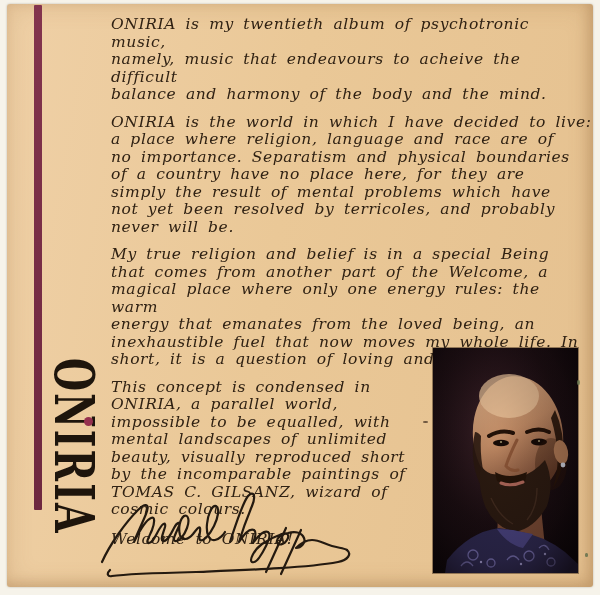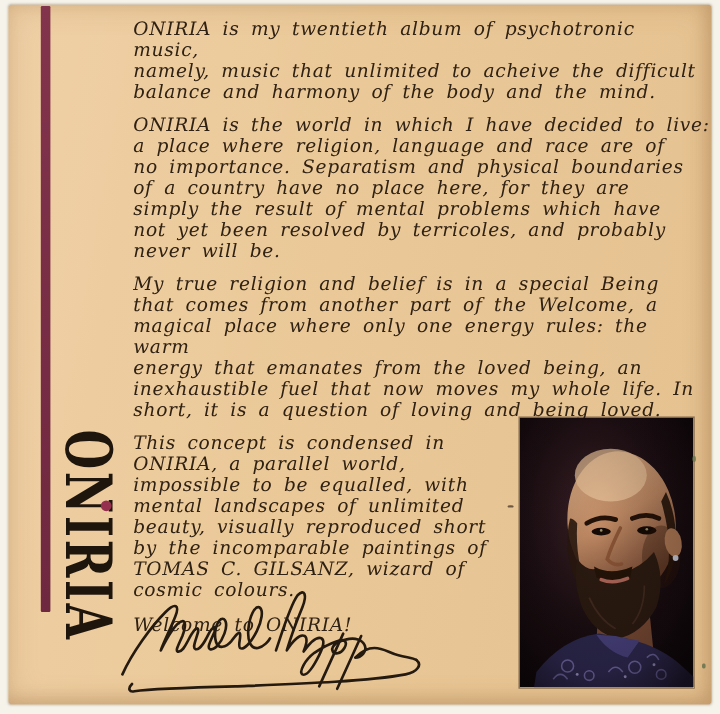--- a/index.html
+++ b/index.html
@@ -57,21 +57,21 @@
 <body>
 
 <div class="page">
 
   <div class="stripe"></div>
   <div class="spine-title">ONIRIA</div>
   <div class="spine-dot"></div>
 
   <div class="text-col">
     <p class="para">ONIRIA is my twentieth album of psychotronic music,
-namely, music that unlimited to acheive the difficult
+namely, music that endeavours to acheive the difficult
 balance and harmony of the body and the mind.</p>
     <p class="para">ONIRIA is the world in which I have decided to live:
 a place where religion, language and race are of
 no importance. Separatism and physical boundaries
 of a country have no place here, for they are
 simply the result of mental problems which have
 not yet been resolved by terricoles, and probably
 never will be.</p>
     <p class="para">My true religion and belief is in a special Being
 that comes from another part of the Welcome, a

